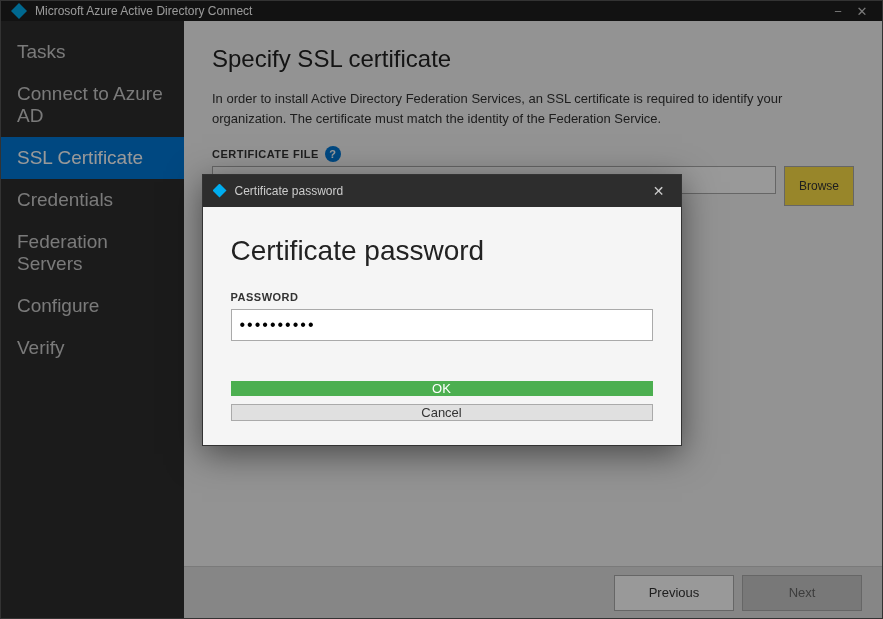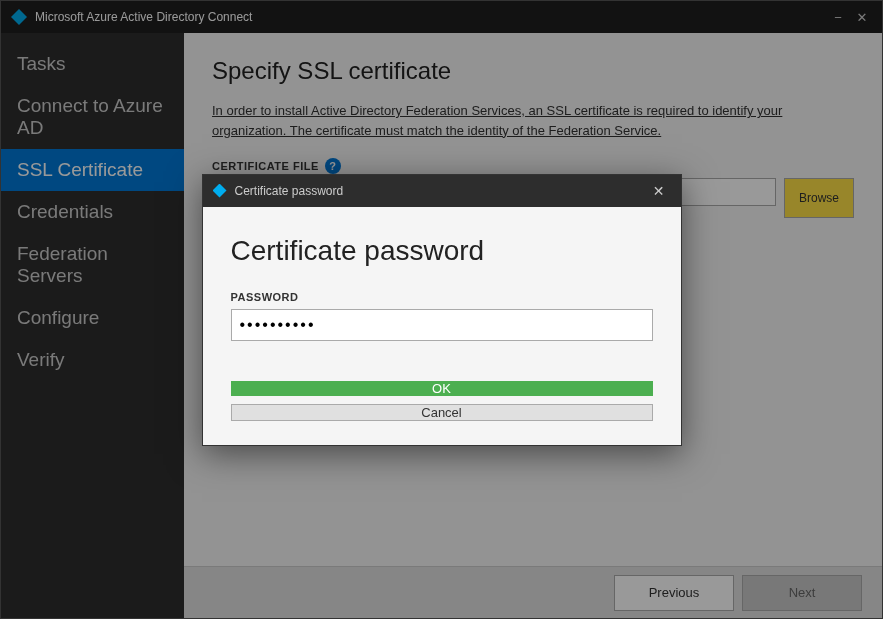--- a/index.html
+++ b/index.html
@@ -11,21 +11,21 @@
       background: #f0f0f0;
       display: flex;
       flex-direction: column;
       border: 1px solid #333;
       position: relative;
     }
 
     
     .title-bar {
       background: #1e1e1e;
-      height: 32px;
+      height: 20px;
       display: flex;
       align-items: center;
       padding: 0 10px;
       flex-shrink: 0;
     }
     .title-bar-icon {
       width: 16px; height: 16px;
       margin-right: 8px;
       background: #00adef;
       clip-path: polygon(50% 0%, 100% 50%, 50% 100%, 0% 50%);
@@ -93,21 +93,20 @@
       font-weight: 300;
       color: #222;
       margin-bottom: 16px;
     }
     .description {
       font-size: 13px;
       color: #333;
       line-height: 1.5;
       margin-bottom: 18px;
       max-width: 600px;
-      text-decoration: underline;
     }
     .field-label {
       font-size: 11px;
       font-weight: 600;
       color: #333;
       text-transform: uppercase;
       letter-spacing: 0.5px;
       margin-bottom: 4px;
       display: flex;
       align-items: center;

